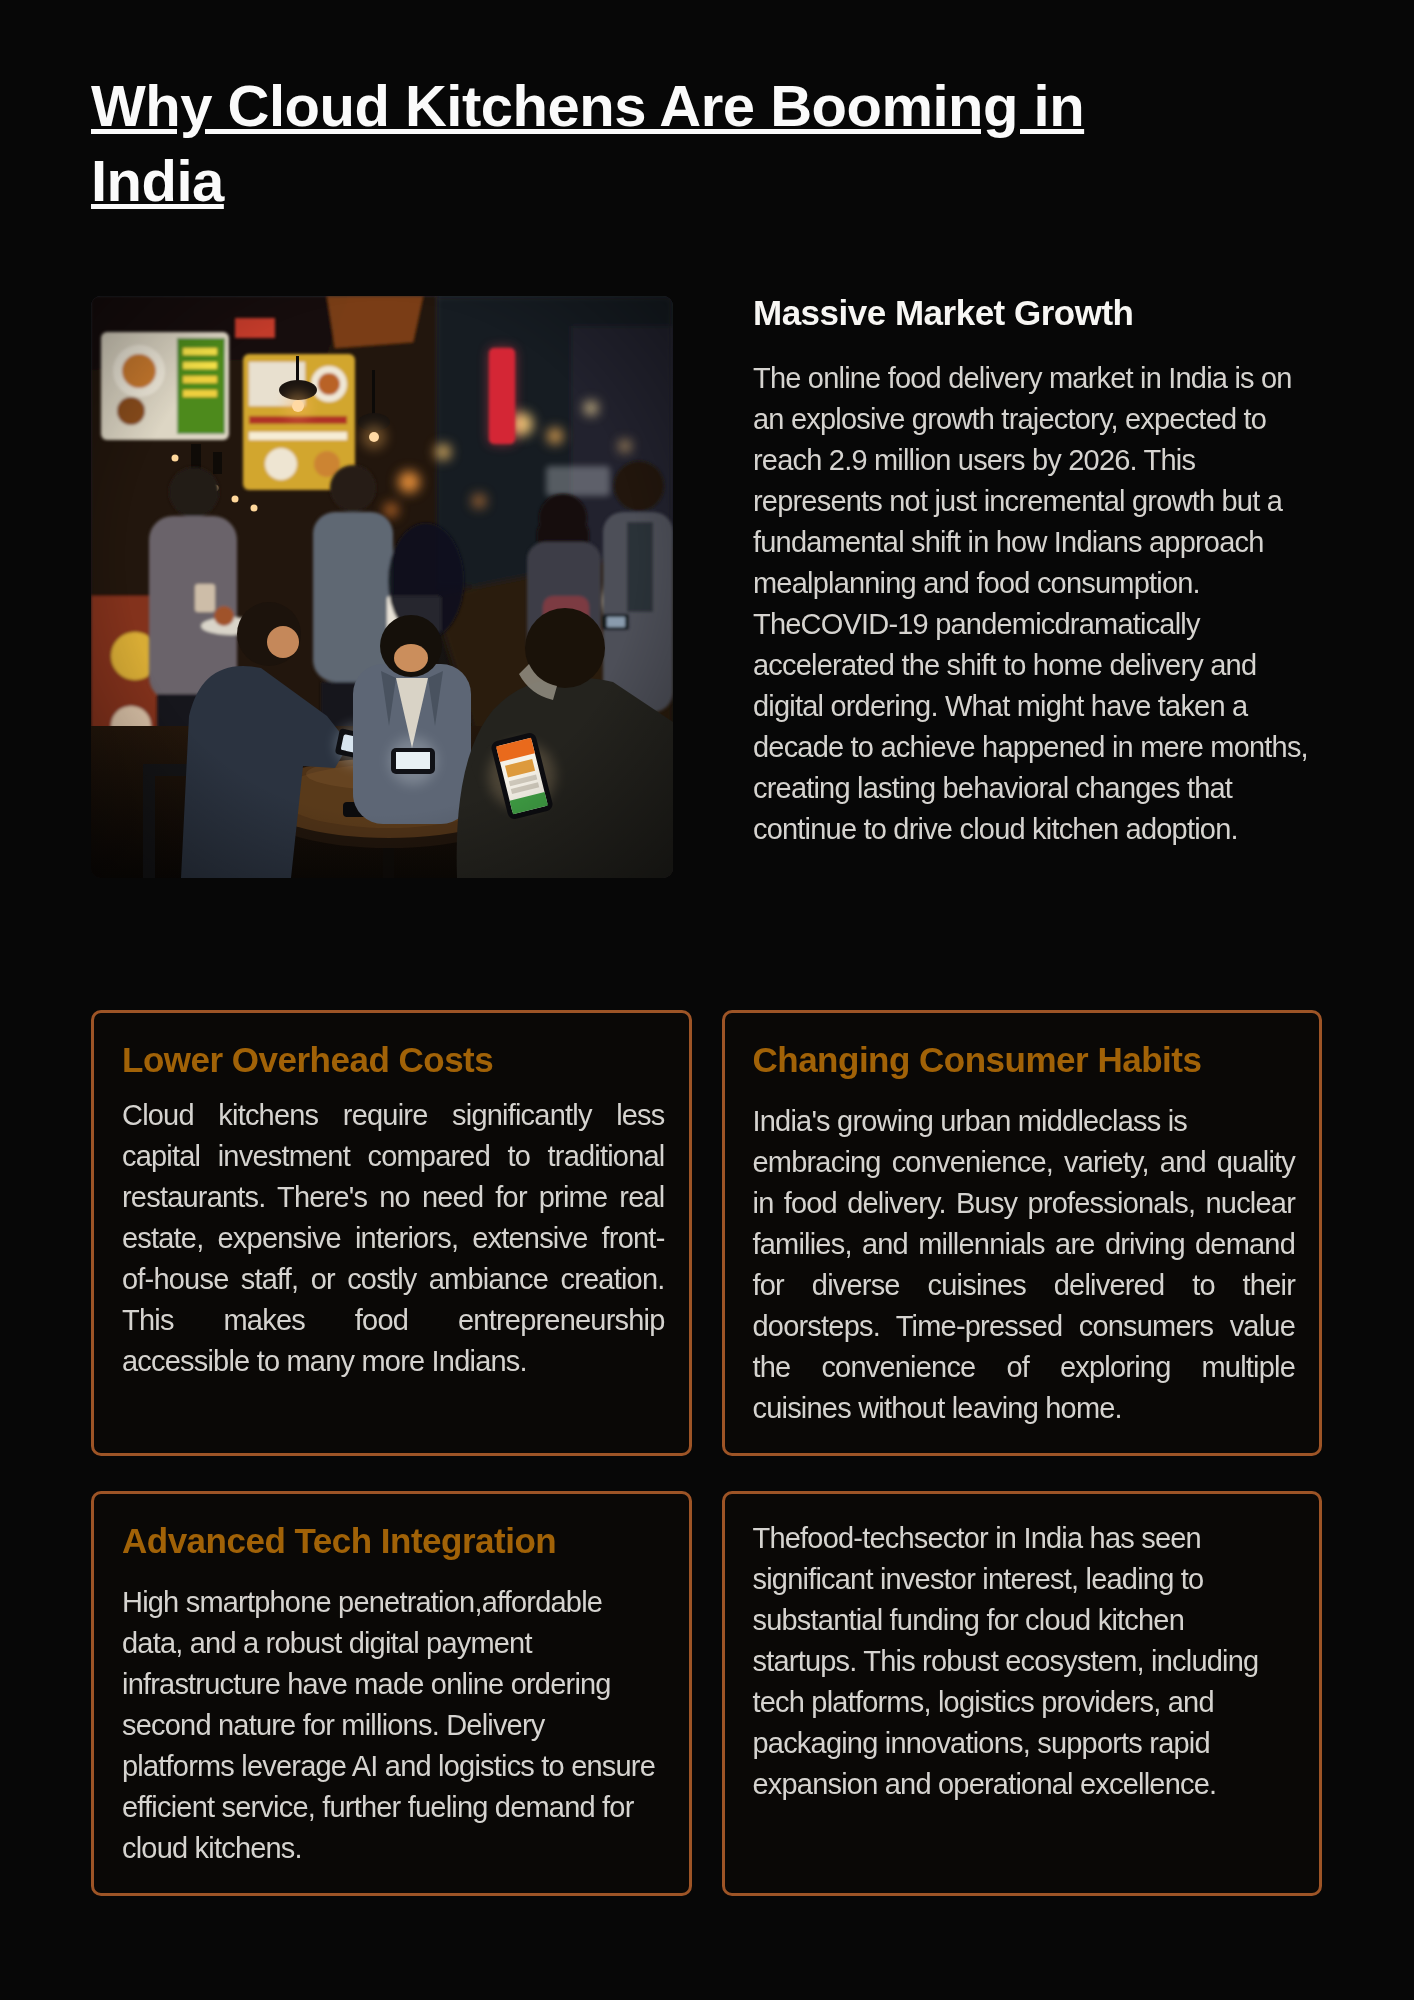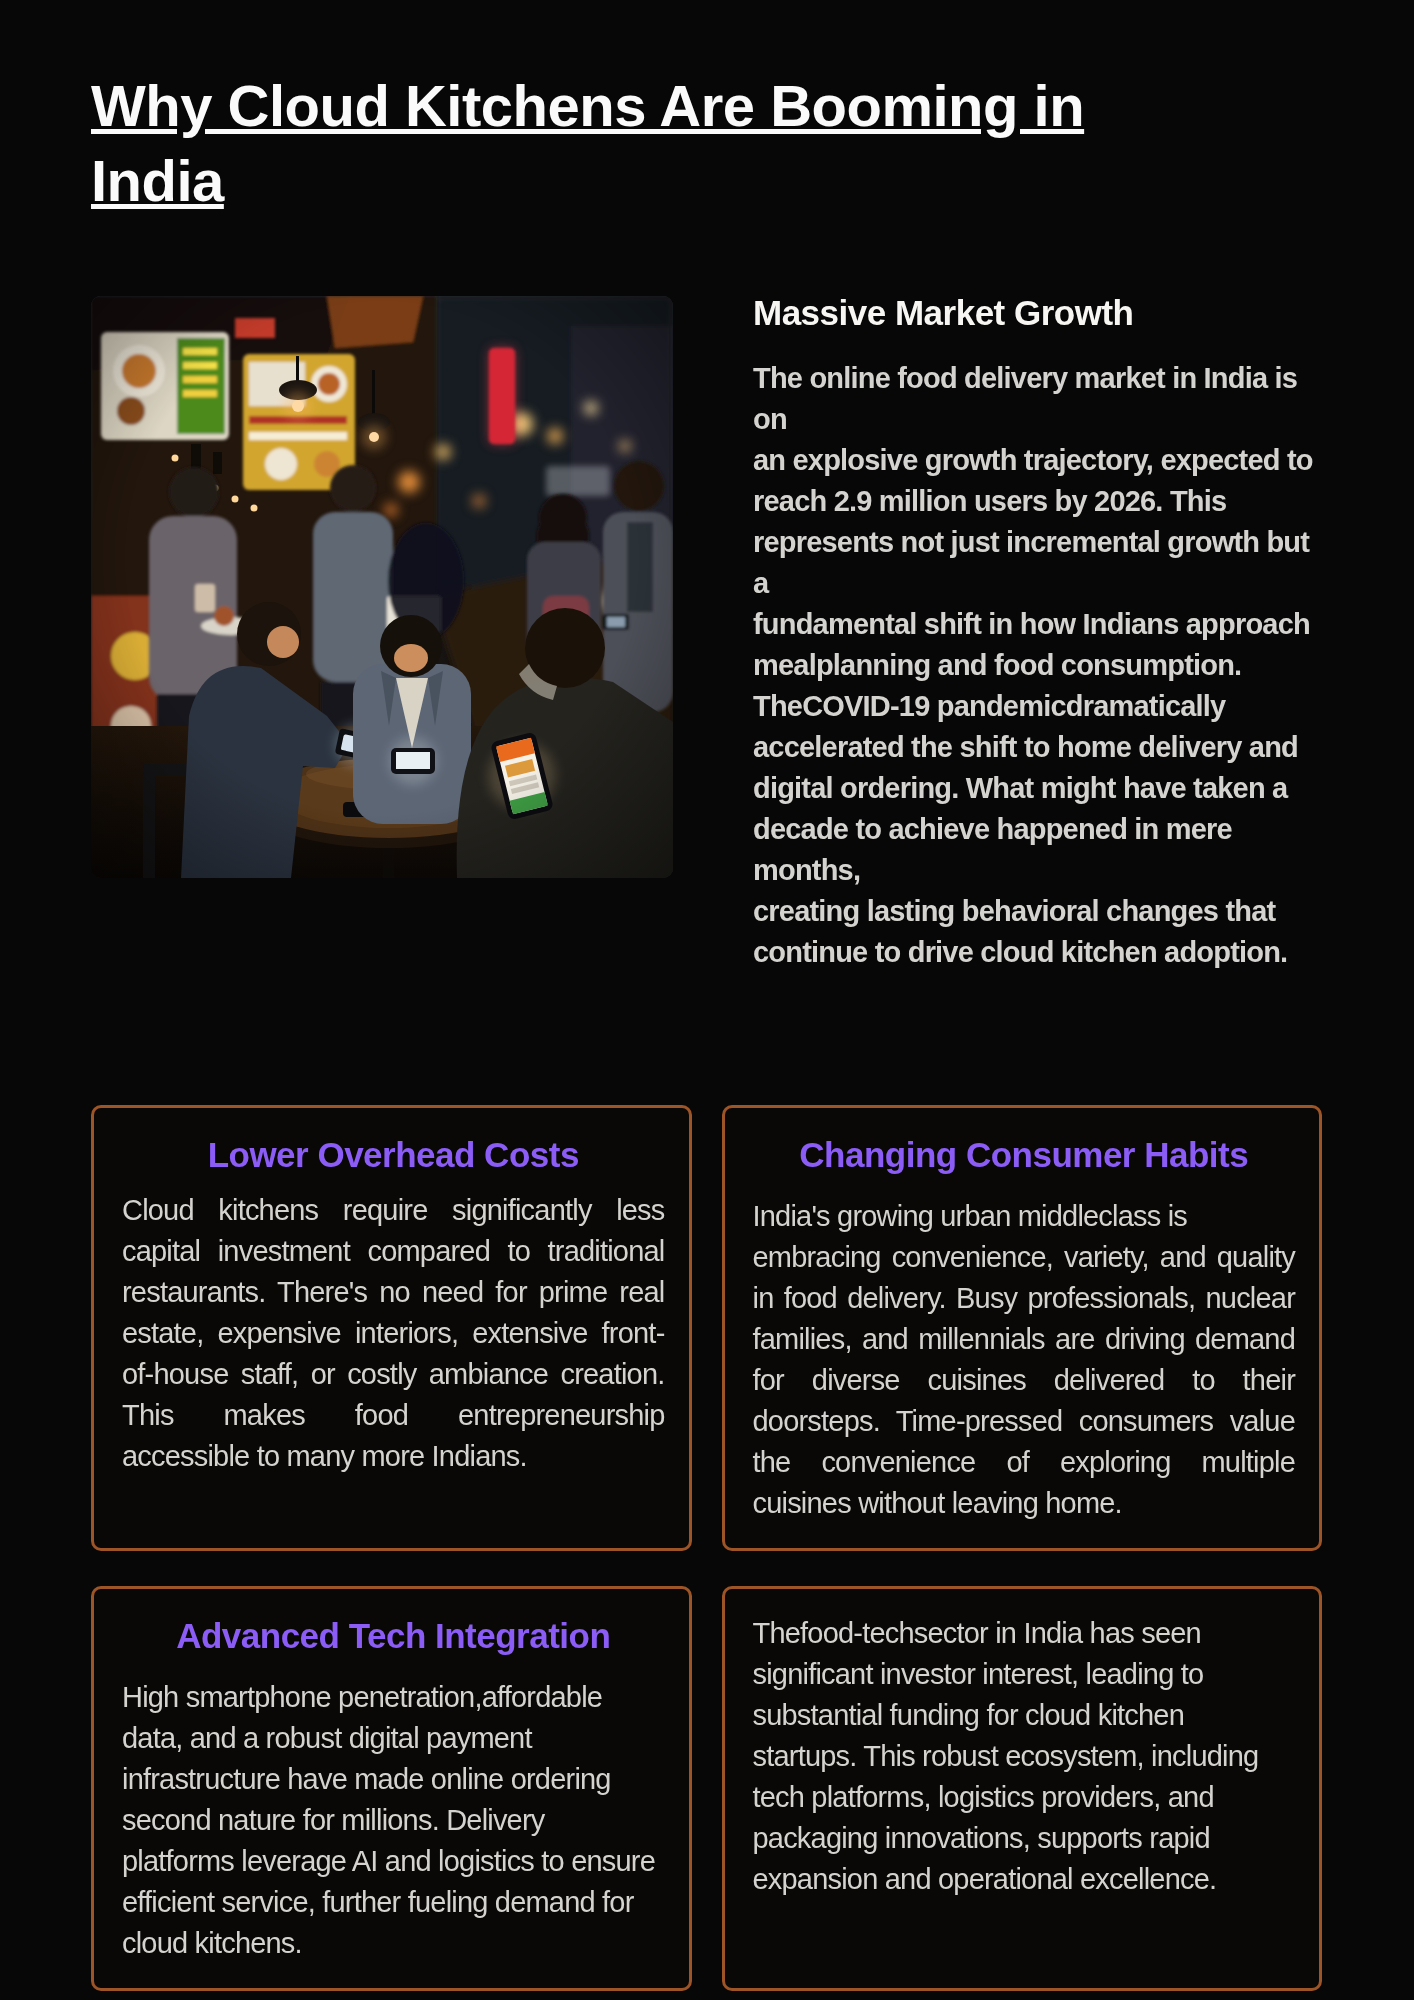--- a/index.html
+++ b/index.html
@@ -44,21 +44,20 @@
   }
   .h2.spaced { margin-top: 30px; }
 
   .p {
     margin: 0;
     font-size: 29px;
     line-height: 41px;
     letter-spacing: -0.8px;
     color: #d5d3cf;
     white-space: pre-line;
-    font-weight: bold;
   }
 
   .cards {
     display: grid;
     grid-template-columns: 1fr 1fr;
     column-gap: 30px;
     row-gap: 35px;
     margin-top: 132px;
   }
   .card {
@@ -66,22 +65,21 @@
     border-radius: 10px;
     background: #0a0806;
     padding: 24px 24px 24px 28px;
   }
   .card-heading {
     margin: 0 0 18px;
     font-size: 35px;
     line-height: 46px;
     font-weight: bold;
     letter-spacing: -0.5px;
-    color: #8b5cf6;
-    text-align: center;
+    color: #a16207;
   }
   .card:nth-child(1) .card-heading { margin-bottom: 8px; }
   .card-body {
     margin: 0;
     font-size: 29px;
     line-height: 41px;
     letter-spacing: -0.8px;
     color: #d5d3cf;
     white-space: pre-line;
   }

